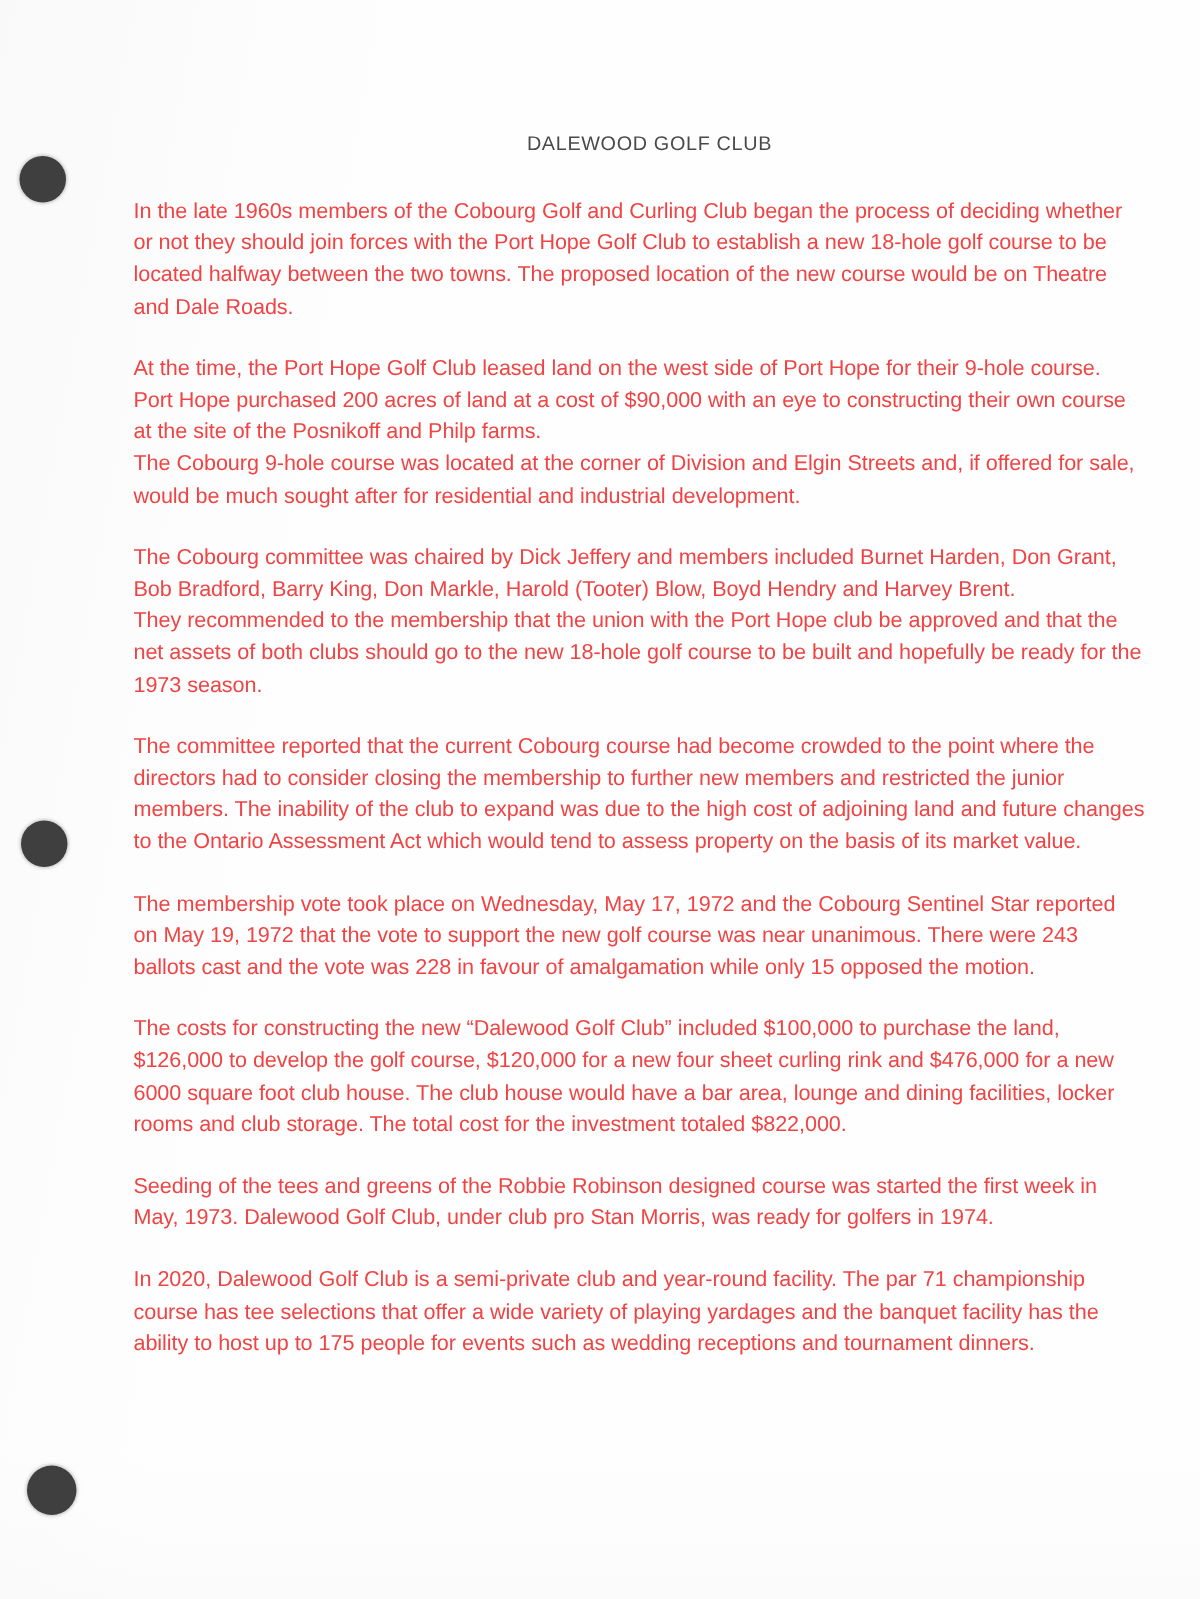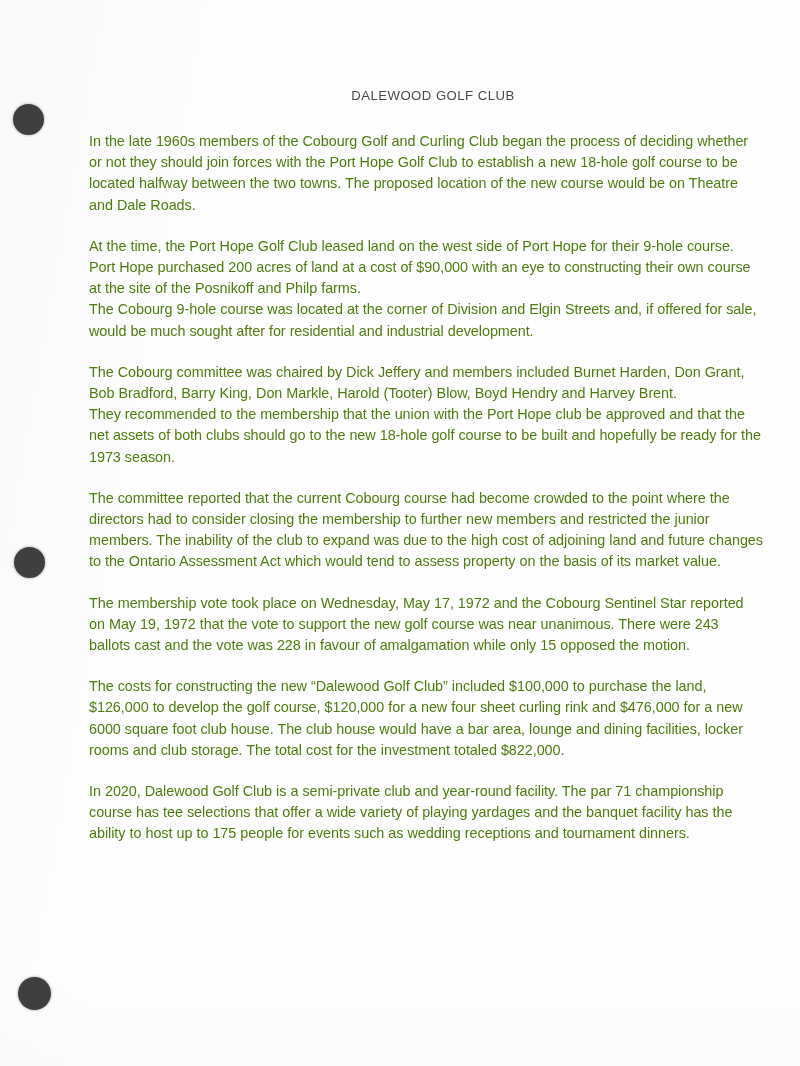--- a/index.html
+++ b/index.html
@@ -55,21 +55,21 @@
     letter-spacing: 0.45px;
     color: #4a4a4c;
     margin: 0 0 28px 0;
     padding-left: 14px;
     font-weight: 400;
   }
 
   .para {
     font-size: 14.4px;
     line-height: 21.2px;
-    color: #4d7c0f;
+    color: #ef4444;
     margin: 0 0 20px 0;
     text-align: left;
     letter-spacing: -0.05px;
     word-spacing: 0.1px;
   }
   .para:last-child { margin-bottom: 12px; }
 </style>
 </head>
 <body>
 
@@ -83,16 +83,17 @@
 
   <div id="doc-body">
     <h1 id="doc-title">DALEWOOD GOLF CLUB</h1>
 
     <p class="para">In the late 1960s members of the Cobourg Golf and Curling Club began the process of deciding whether or not they should join forces with the Port Hope Golf Club to establish a new 18-hole golf course to be located halfway between the two towns. The proposed location of the new course would be on Theatre and Dale Roads.</p>
     <p class="para">At the time, the Port Hope Golf Club leased land on the west side of Port Hope for their 9-hole course. Port Hope purchased 200 acres of land at a cost of $90,000 with an eye to constructing their own course at the site of the Posnikoff and Philp farms.<br>The Cobourg 9-hole course was located at the corner of Division and Elgin Streets and, if offered for sale, would be much sought after for residential and industrial development.</p>
     <p class="para">The Cobourg committee was chaired by Dick Jeffery and members included Burnet Harden, Don Grant, Bob Bradford, Barry King, Don Markle, Harold (Tooter) Blow, Boyd Hendry and Harvey Brent.<br>They recommended to the membership that the union with the Port Hope club be approved and that the net assets of both clubs should go to the new 18-hole golf course to be built and hopefully be ready for the 1973 season.</p>
     <p class="para">The committee reported that the current Cobourg course had become crowded to the point where the directors had to consider closing the membership to further new members and restricted the junior members. The inability of the club to expand was due to the high cost of adjoining land and future changes to the Ontario Assessment Act which would tend to assess property on the basis of its market value.</p>
     <p class="para">The membership vote took place on Wednesday, May 17, 1972 and the Cobourg Sentinel Star reported on May 19, 1972 that the vote to support the new golf course was near unanimous. There were 243 ballots cast and the vote was 228 in favour of amalgamation while only 15 opposed the motion.</p>
     <p class="para">The costs for constructing the new “Dalewood Golf Club” included $100,000 to purchase the land, $126,000 to develop the golf course, $120,000 for a new four sheet curling rink and $476,000 for a new 6000 square foot club house. The club house would have a bar area, lounge and dining facilities, locker rooms and club storage. The total cost for the investment totaled $822,000.</p>
+    <p class="para">Seeding of the tees and greens of the Robbie Robinson designed course was started the first week in May, 1973. Dalewood Golf Club, under club pro Stan Morris, was ready for golfers in 1974.</p>
     <p class="para">In 2020, Dalewood Golf Club is a semi-private club and year-round facility. The par 71 championship course has tee selections that offer a wide variety of playing yardages and the banquet facility has the ability to host up to 175 people for events such as wedding receptions and tournament dinners.</p>
   </div>
 
 </div>
 
 </body></html>

